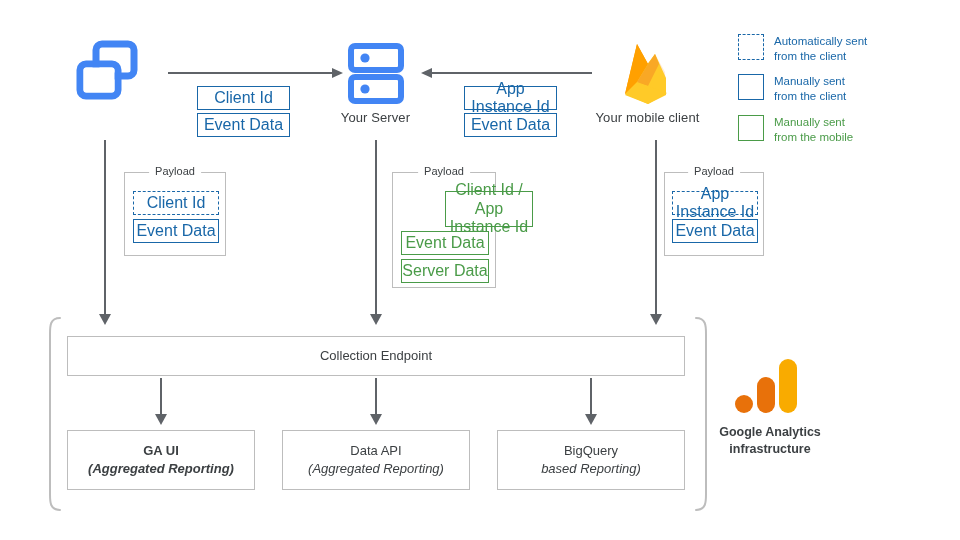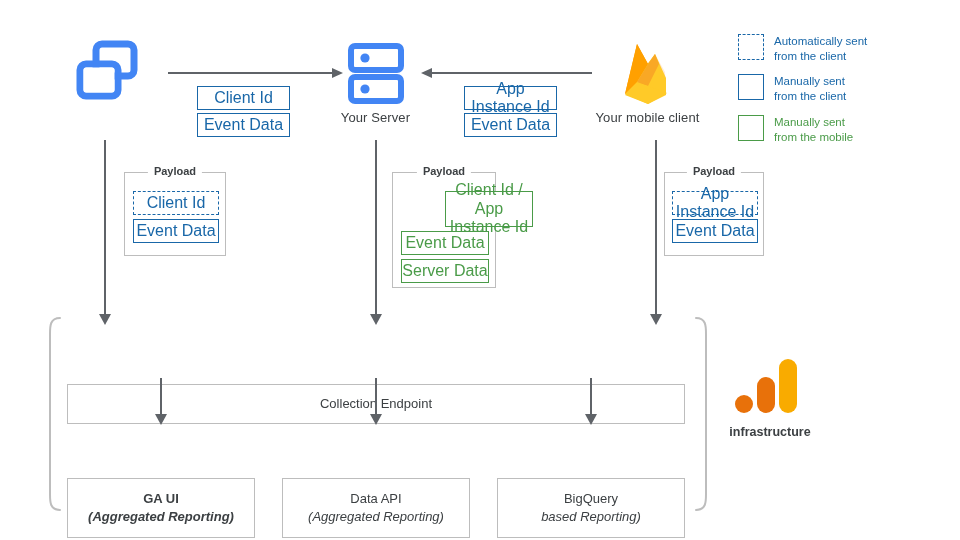--- a/index.html
+++ b/index.html
@@ -37,34 +37,33 @@
   
   .payload{
     box-sizing:border-box;
     border:1px solid #bdbdbd;
     background:#fff;
     position:absolute;
   }
   .payload-title{
     position:absolute;top:-8px;left:50%;transform:translateX(-50%);
     background:#fff;padding:0 6px;
-    font-size:11px;font-weight:bold;color:#3c4043;white-space:nowrap;
+    font-size:11px;font-weight:normal;color:#3c4043;white-space:nowrap;
   }
 
   
   .obox{
     box-sizing:border-box;
     border:1px solid #bdbdbd;
     background:#fff;
     display:flex;align-items:center;justify-content:center;
     text-align:center;
     font-size:13px;color:#3c4043;
     line-height:1.35;
     position:absolute;
-    margin-top:48px;
   }
   .obox .it{font-style:italic;}
 
   
   .arrow-line{position:absolute;background:#5f6368;}
   .arrow-head{position:absolute;width:0;height:0;}
   .head-down{border-left:6px solid transparent;border-right:6px solid transparent;border-top:11px solid #5f6368;}
   .head-right{border-top:5.5px solid transparent;border-bottom:5.5px solid transparent;border-left:11px solid #5f6368;}
   .head-left{border-top:5.5px solid transparent;border-bottom:5.5px solid transparent;border-right:11px solid #5f6368;}
 
@@ -226,16 +225,17 @@
   </div>
 
   <div class="abs" style="left:735px;top:357px;width:70px;height:60px;">
     <svg width="70" height="60" viewBox="0 0 70 60">
       <rect x="44" y="2" width="18" height="54" rx="9" ry="9" fill="#f9ab00"></rect>
       <rect x="22" y="20" width="18" height="36" rx="9" ry="9" fill="#e8710a"></rect>
       <circle cx="9" cy="47" r="9" fill="#e8710a"></circle>
     </svg>
   </div>
   <div class="ga-caption" style="left:680px;top:424px;width:180px;">
+    <div>Google Analytics</div>
     <div>infrastructure</div>
   </div>
 
 </div>
 
 </body></html>

